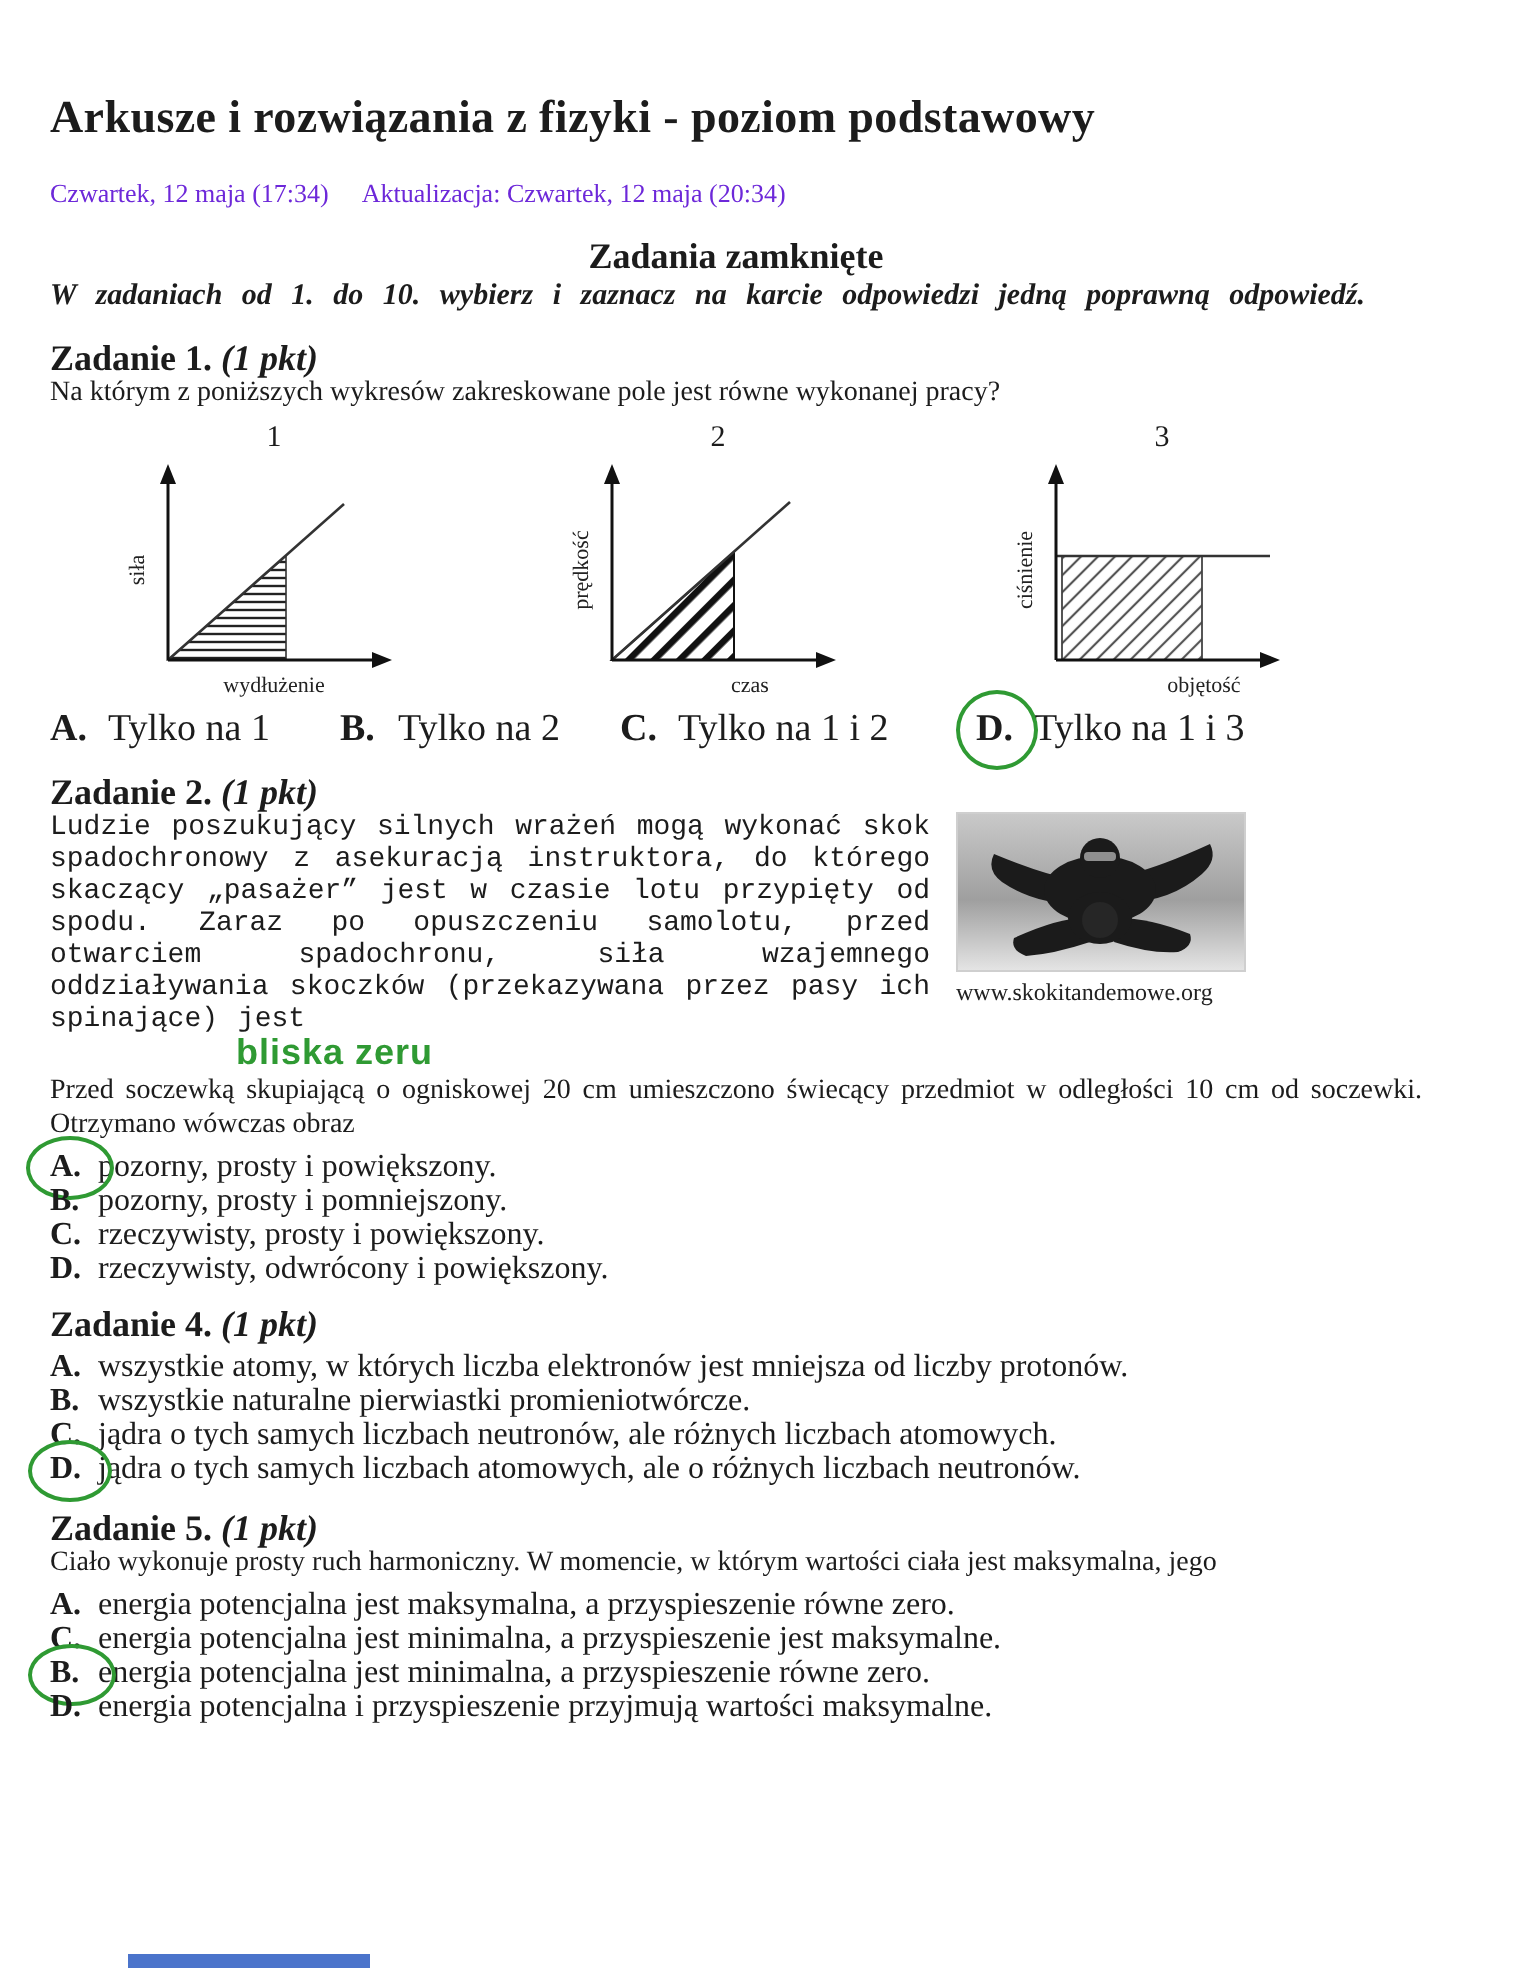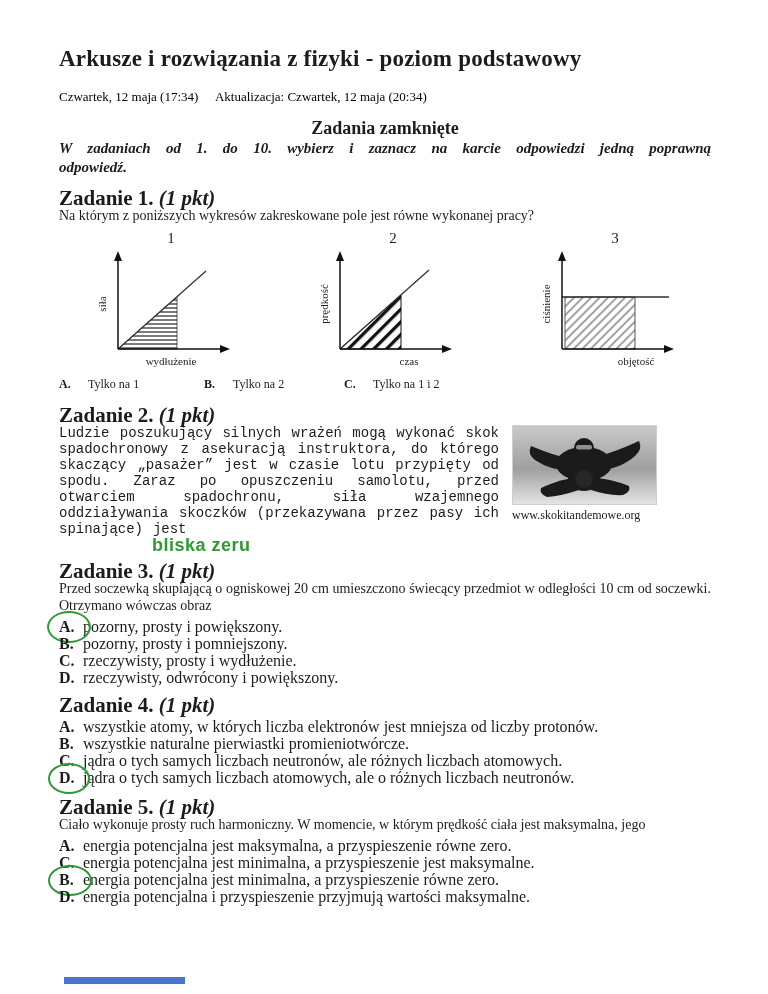--- a/index.html
+++ b/index.html
@@ -1,46 +1,46 @@
 <!DOCTYPE html>
 <html><head>
 <meta charset="utf-8">
 <style>
   html,body { margin:0; padding:0; background:#ffffff; }
   .page {
     position:relative; width:768px; height:994px; background:#ffffff;
     font-family:"Liberation Serif", serif; color:#1c1c1c; overflow:hidden;
   }
-  .content { padding:0 57px 0 59px; }
+  .content { padding:0 57px 0 25px; }
 
   h1.title { margin:46px 0 0 0; font-size:23px; line-height:26px; font-weight:bold; letter-spacing:0.2px; }
 
-  .dateline { margin-top:17px; font-size:13px; line-height:15px; color:#000000; }
+  .dateline { margin-top:17px; font-size:13px; line-height:15px; color:#6d28d9; }
   .dateline .sep { display:inline-block; width:14px; }
 
   .sec-heading { margin-top:16px; font-size:18px; line-height:16px; font-weight:bold; text-align:center; }
 
   .instruction {
     margin-top:3px; font-size:15px; line-height:19px; font-weight:bold; font-style:italic;
     text-align:justify; text-align-last:left; word-spacing:6px;
   }
 
-  .zhead { margin-top:13px; font-size:21px; line-height:16px; font-weight:bold; }
+  .zhead { margin-top:13px; font-size:18px; line-height:16px; font-weight:bold; }
   .zhead .pts { font-style:italic; }
   .q { margin-top:1px; font-size:14px; line-height:17px; }
   .q.justify { text-align:justify; text-align-last:left; }
 
   
   .graphs { display:flex; gap:72px; padding-left:28px; margin-top:6px; }
   .graph { width:150px; }
   .graph .num { text-align:center; font-size:15px; line-height:16px; padding-left:18px; }
   .graph svg { display:block; }
   .ax-label { font-size:11px; fill:#222; font-family:"Liberation Serif", serif; }
 
-  .optrow { display:grid; grid-template-columns:145px 140px 178px auto; margin-top:5px; font-size:12px; line-height:18px; }
+  .optrow { display:grid; grid-template-columns:145px 140px 178px auto; margin-top:5px; font-size:19px; line-height:18px; }
   .optrow b { margin-right:5px; }
 
   
   .z2row { display:flex; margin-top:2px; }
   .z2text { width:440px; font-size:14px; line-height:16px; text-align:justify; text-align-last:left; word-spacing:1.5px;font-family:Liberation Mono, monospace; }
   .z2img { width:145px; margin-left:13px; }
   .z2img svg { display:block; border:1px solid #cfcfcf; }
   .caption { font-size:12px; line-height:14px; margin-top:3px; color:#222; }
   .annotation {
     margin:-2px 0 0 93px; font-family:"Liberation Sans", sans-serif;
@@ -148,20 +148,21 @@
           <text class="ax-label" text-anchor="middle" transform="rotate(-90 19 58)" x="19" y="58">ciśnienie</text>
           <text class="ax-label" text-anchor="middle" x="105" y="119">objętość</text>
         </svg>
       </div>
     </div>
 
     <div class="optrow">
       <span><b class="opt-letter">A.</b><span>Tylko na 1</span></span>
       <span><b class="opt-letter">B.</b><span>Tylko na 2</span></span>
       <span><b class="opt-letter">C.</b><span>Tylko na 1 i 2</span></span>
+      <span><b class="opt-letter circ circ-d1">D.</b><span>Tylko na 1 i 3</span></span>
     </div>
 
     <div class="zhead mt14">
       <span>Zadanie 2.</span>
       <span class="pts">(1 pkt)</span>
     </div>
     <div class="z2row">
       <div class="z2text">Ludzie poszukujący silnych wrażeń mogą wykonać skok spadochronowy z asekuracją instruktora, do którego skaczący „pasażer” jest w czasie lotu przypięty od spodu. Zaraz po opuszczeniu samolotu, przed otwarciem spadochronu, siła wzajemnego oddziaływania skoczków (przekazywana przez pasy ich spinające) jest</div>
       <div class="z2img">
         <svg width="143" height="78" viewBox="0 0 143 78">
@@ -176,48 +177,44 @@
             <circle cx="71" cy="22" r="10"></circle>
             <circle cx="71" cy="53" r="9" fill="#262626"></circle>
           </g>
           <rect x="63" y="19" width="16" height="4.5" rx="2" fill="#8f8f8f"></rect>
         </svg>
         <div class="caption">www.skokitandemowe.org</div>
       </div>
     </div>
     <div class="annotation">bliska zeru</div>
 
-    <div class="zhead mt8">
-      <span>Zadanie 3.</span>
-      <span class="pts">(1 pkt)</span>
-    </div>
     <p class="q justify" style="margin-bottom:0">Przed soczewką skupiającą o ogniskowej 20 cm umieszczono świecący przedmiot w odległości 10 cm od soczewki. Otrzymano wówczas obraz</p>
     <div class="optlist">
       <p><span class="opt-letter circ circ-a3">A.</span><span>pozorny, prosty i powiększony.</span></p>
       <p><span class="opt-letter">B.</span><span>pozorny, prosty i pomniejszony.</span></p>
-      <p><span class="opt-letter">C.</span><span>rzeczywisty, prosty i wydłużenie.</span></p>
+      <p><span class="opt-letter">C.</span><span>rzeczywisty, prosty i powiększony.</span></p>
       <p><span class="opt-letter">D.</span><span>rzeczywisty, odwrócony i powiększony.</span></p>
     </div>
 
     <div class="zhead mt11">
       <span>Zadanie 4.</span>
       <span class="pts">(1 pkt)</span>
     </div>
     <div class="optlist" style="margin-top:5px">
       <p><span class="opt-letter">A.</span><span>wszystkie atomy, w których liczba elektronów jest mniejsza od liczby protonów.</span></p>
       <p><span class="opt-letter">B.</span><span>wszystkie naturalne pierwiastki promieniotwórcze.</span></p>
       <p><span class="opt-letter">C.</span><span>jądra o tych samych liczbach neutronów, ale różnych liczbach atomowych.</span></p>
       <p><span class="opt-letter circ circ-d4">D.</span><span>jądra o tych samych liczbach atomowych, ale o różnych liczbach neutronów.</span></p>
     </div>
 
     <div class="zhead mt13">
       <span>Zadanie 5.</span>
       <span class="pts">(1 pkt)</span>
     </div>
-    <p class="q justify" style="margin-bottom:0">Ciało wykonuje prosty ruch harmoniczny. W momencie, w którym prędkość ciała jest maksymalna, jego</p>
+    <p class="q justify" style="margin-bottom:0">Ciało wykonuje prosty ruch harmoniczny. W momencie, w którym wartości ciała jest maksymalna, jego</p>
     <div class="optlist">
       <p><span class="opt-letter">A.</span><span>energia potencjalna jest maksymalna, a przyspieszenie równe zero.</span></p>
       <p><span class="opt-letter">C.</span><span>energia potencjalna jest minimalna, a przyspieszenie jest maksymalne.</span></p>
       <p><span class="opt-letter circ circ-b5">B.</span><span>energia potencjalna jest minimalna, a przyspieszenie równe zero.</span></p>
       <p><span class="opt-letter">D.</span><span>energia potencjalna i przyspieszenie przyjmują wartości maksymalne.</span></p>
     </div>
   </div>
 
   <div class="bottom-bar"></div>
 </div>

